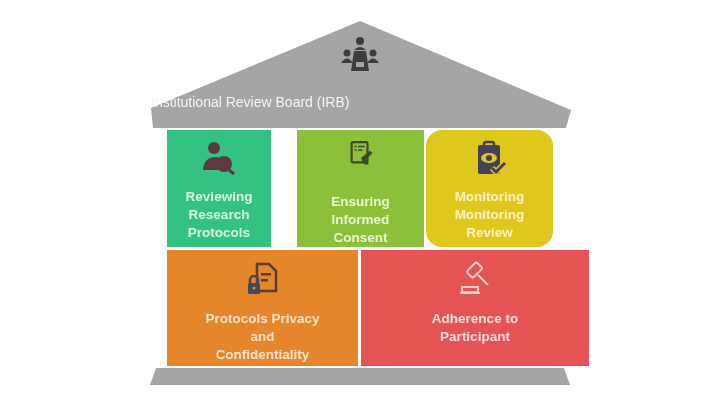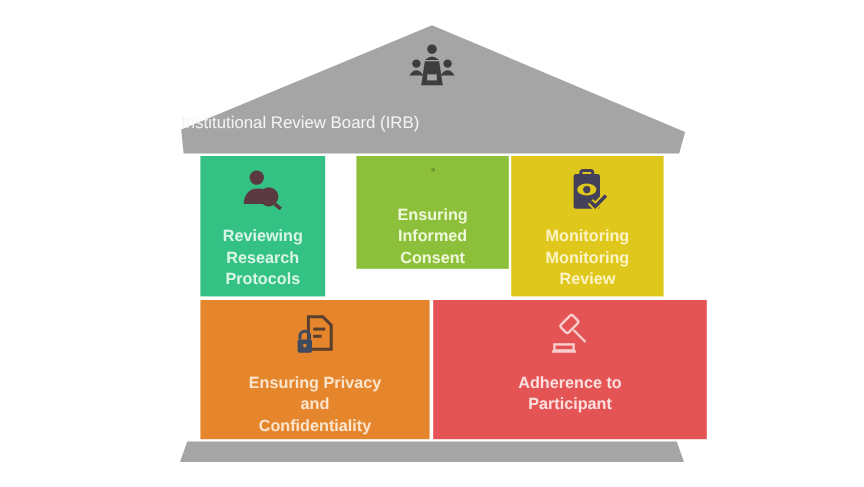--- a/index.html
+++ b/index.html
@@ -44,37 +44,37 @@
     <circle cx="23" cy="24" r="8" fill="#5a3a40"></circle>
     <line x1="28" y1="30" x2="33" y2="34" stroke="#5a3a40" stroke-width="3"></line>
   </svg>
   <div class="label">
     <div>Reviewing</div>
     <div>Research</div>
     <div>Protocols</div>
   </div>
 </div>
 
-<div class="cell" style="left:297px; top:130px; width:127px; height:94px; background:#8cc03a; color:#eef7d8;gap:15px;">
+<div class="cell" style="left:297px; top:130px; width:127px; height:117px; background:#8cc03a; color:#eef7d8;gap:15px;">
   <svg class="icon" viewBox="0 0 36 36">
     <rect x="5" y="3" width="22" height="28" rx="2" fill="none" stroke="#3c4a2a" stroke-width="3"></rect>
     <rect x="9" y="8" width="3" height="2" fill="#3c4a2a"></rect>
     <rect x="14" y="8" width="9" height="2" fill="#3c4a2a"></rect>
     <rect x="9" y="13" width="3" height="2" fill="#3c4a2a"></rect>
     <rect x="14" y="13" width="6" height="2" fill="#3c4a2a"></rect>
     <path d="M18 25 l12 -10 l4 3 l-9 9 l4 7 h-6 l-3 -5 z" fill="#3c4a2a"></path>
   </svg>
   <div class="label">
     <div>Ensuring</div>
     <div>Informed</div>
     <div>Consent</div>
   </div>
 </div>
 
-<div class="cell" style="left:426px; top:130px; width:127px; height:117px; background:#e0c71c; color:#fbf3c4;">
+<div class="cell" style="left:426px; top:130px; width:127px; height:117px; background:#e0c71c; color:#fbf3c4;border-radius:16px;">
   <svg class="icon" viewBox="0 0 36 36">
     <rect x="6" y="5" width="22" height="29" rx="2" fill="#45405a"></rect>
     <rect x="12" y="2" width="10" height="6" rx="2" fill="none" stroke="#45405a" stroke-width="2.5"></rect>
     <ellipse cx="17" cy="18" rx="8" ry="5" fill="#e0c71c"></ellipse>
     <circle cx="17" cy="18" r="3" fill="#45405a"></circle>
     <path d="M20 28 l4 4 l9 -9" fill="none" stroke="#e0c71c" stroke-width="6"></path>
     <path d="M20 28 l4 4 l9 -9" fill="none" stroke="#45405a" stroke-width="3"></path>
   </svg>
   <div class="label">
     <div>Monitoring</div>
@@ -86,21 +86,21 @@
 <div class="cell" style="left:167px; top:250px; width:191px; height:116px; background:#e5862d; color:#fbe4cc;">
   <svg class="icon" viewBox="0 0 36 36">
     <path d="M12 4 h12 l7 7 v20 h-19 z" fill="none" stroke="#5a3f2e" stroke-width="2.5"></path>
     <rect x="16" y="13" width="10" height="2.5" fill="#5a3f2e"></rect>
     <rect x="16" y="19" width="7" height="2.5" fill="#5a3f2e"></rect>
     <path d="M5 23 v-3 a4 4 0 0 1 8 0 v3" fill="none" stroke="#3f4a5e" stroke-width="2.5"></path>
     <rect x="3" y="23" width="12" height="11" rx="1.5" fill="#3f4a5e"></rect>
     <circle cx="9" cy="28" r="1.5" fill="#e5862d"></circle>
   </svg>
   <div class="label" style="margin-top:14px;">
-    <div>Ensuring Privacy</div>
+    <div>Protocols Privacy</div>
     <div>and</div>
     <div>Confidentiality</div>
   </div>
 </div>
 
 <div class="cell" style="left:361px; top:250px; width:228px; height:116px; background:#e45454; color:#fbdede;">
   <svg class="icon" viewBox="0 0 36 36">
     <g fill="none" stroke="#f7cfcf" stroke-width="2">
       <rect x="13" y="3" width="9" height="14" rx="2" transform="rotate(45 17.5 10)"></rect>
       <line x1="21" y1="15" x2="31" y2="25"></line>

